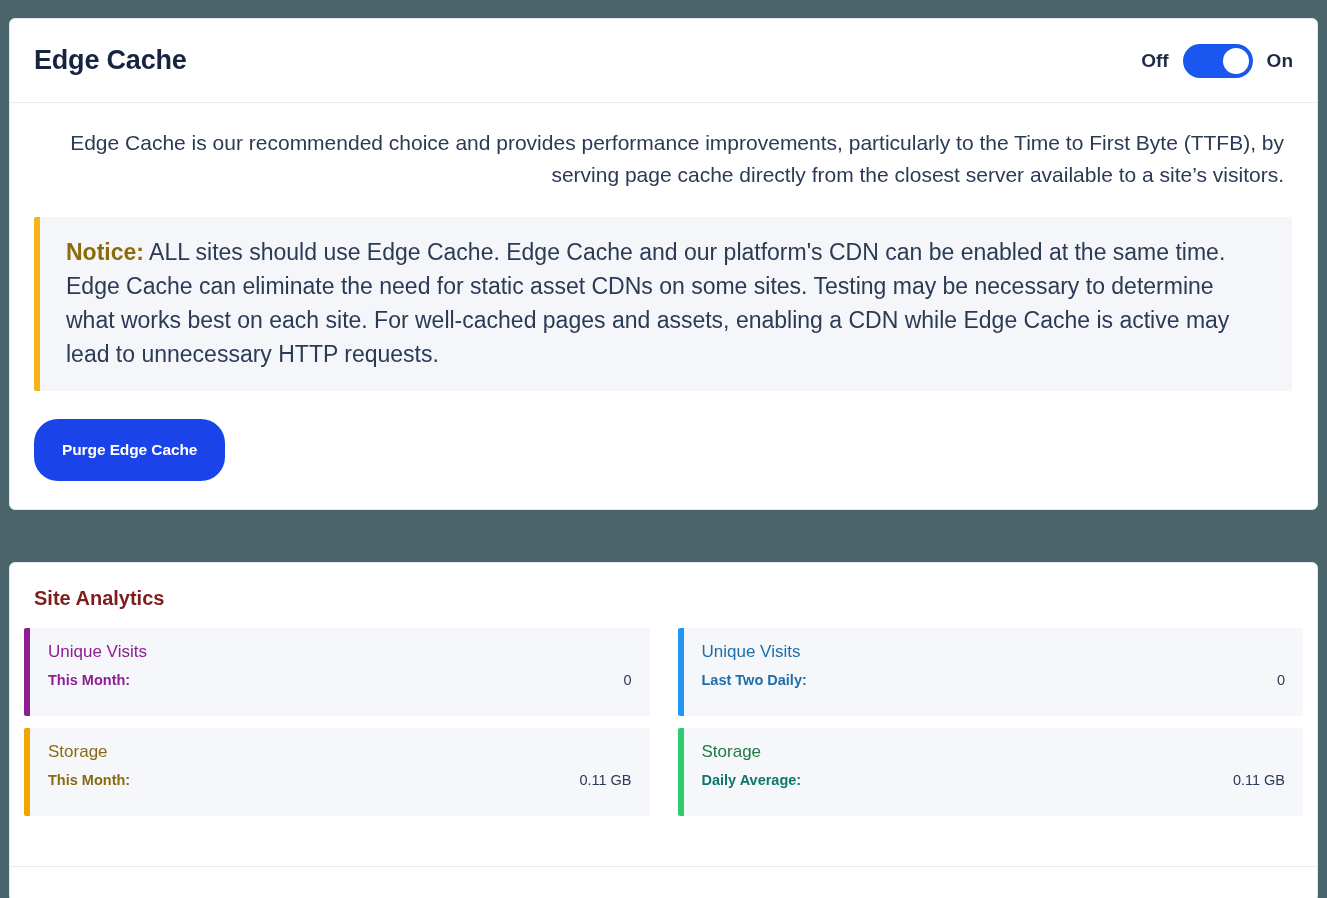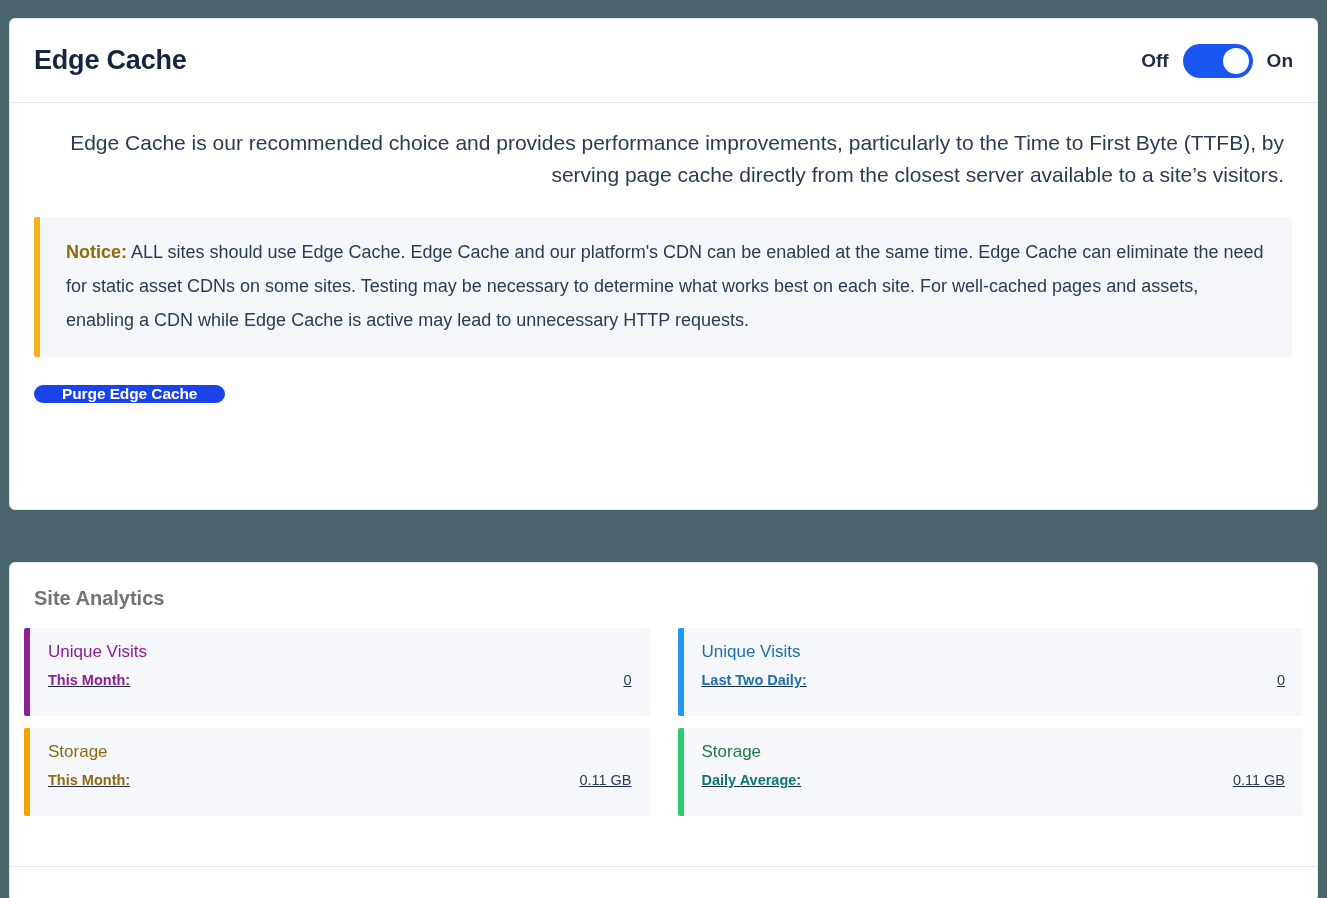--- a/index.html
+++ b/index.html
@@ -100,59 +100,59 @@
   .notice {
     background: #f4f6fa;
     border-left: 6px solid #f5b31a;
     border-radius: 2px;
     padding: 18px 26px 20px 26px;
     box-sizing: border-box;
     width: 1258px;
   }
   .notice p {
     margin: 0;
-    font-size: 18px;
+    font-size: 23px;
     line-height: 34px;
     color: #2b3a55;
   }
   .notice strong {
     color: #8a6d0a;
     font-weight: bold;
   }
 
   .edge-footer {
     padding: 28px 24px 0 24px;
   }
   .purge-btn {
     display: inline-block;
     background: #1a44ea;
     color: #ffffff;
     font-size: 15.5px;
     font-weight: bold;
     border: none;
     border-radius: 24px;
-    padding: 0 28px;
+    padding: 22px 28px;
     cursor: pointer;
     font-family: "Liberation Sans", sans-serif;
     letter-spacing: -0.1px;
   }
 
   
   .analytics-card {
     position: absolute;
     left: 9px;
     top: 552px;
     width: 1309px;
     height: 340px;
   }
 
   .analytics-title {
     font-size: 20px;
     font-weight: bold;
-    color: #737373;
+    color: #7f1d1d;
     padding: 24px 24px 0 24px;
   }
 
   .stats-grid {
     margin: 18px 14px 0 14px;
     display: grid;
     grid-template-columns: 1fr 1fr;
     gap: 12px 28px;
   }
 
@@ -166,21 +166,20 @@
   }
   .stat-title {
     font-size: 17px;
     margin-bottom: 10px;
   }
   .stat-row {
     display: flex;
     justify-content: space-between;
     align-items: baseline;
     font-size: 14.5px;
-    text-decoration: underline;
   }
   .stat-label {
     font-weight: bold;
   }
   .stat-value {
     color: #2b3a55;
     font-size: 14.5px;
   }
 
   .analytics-sep {

